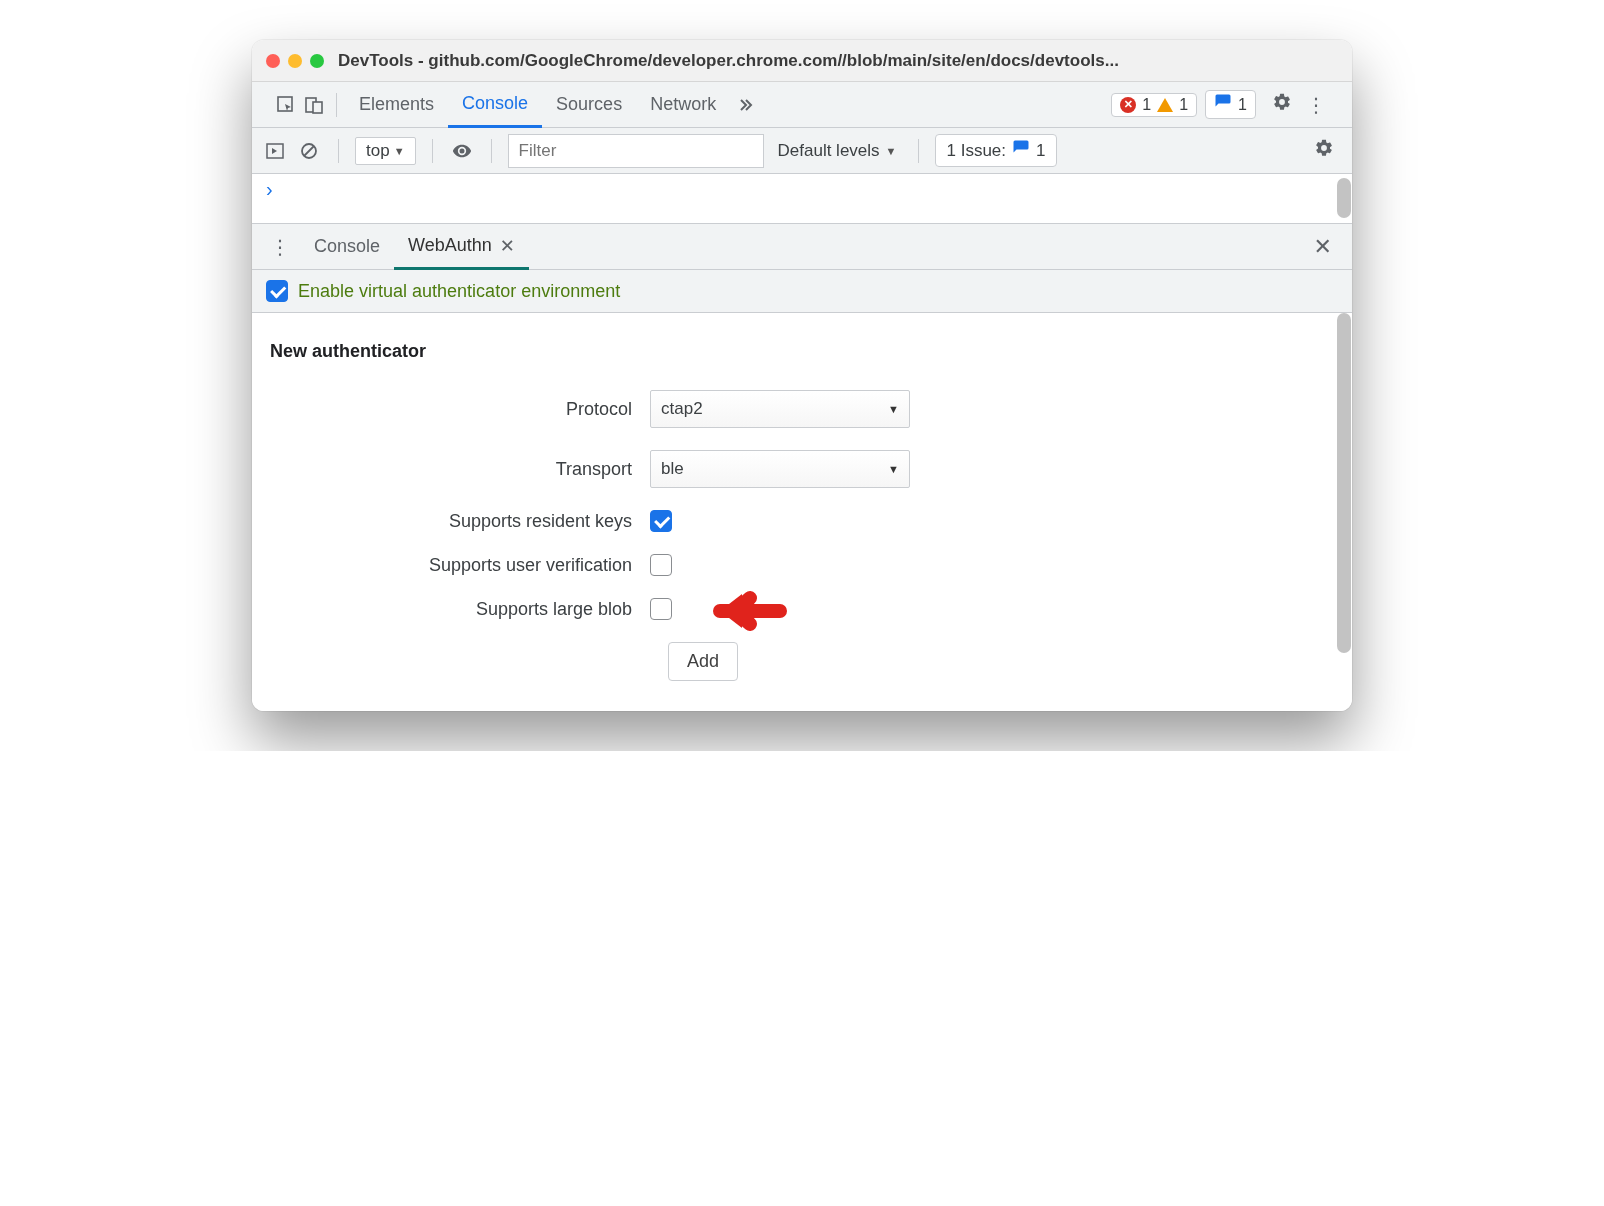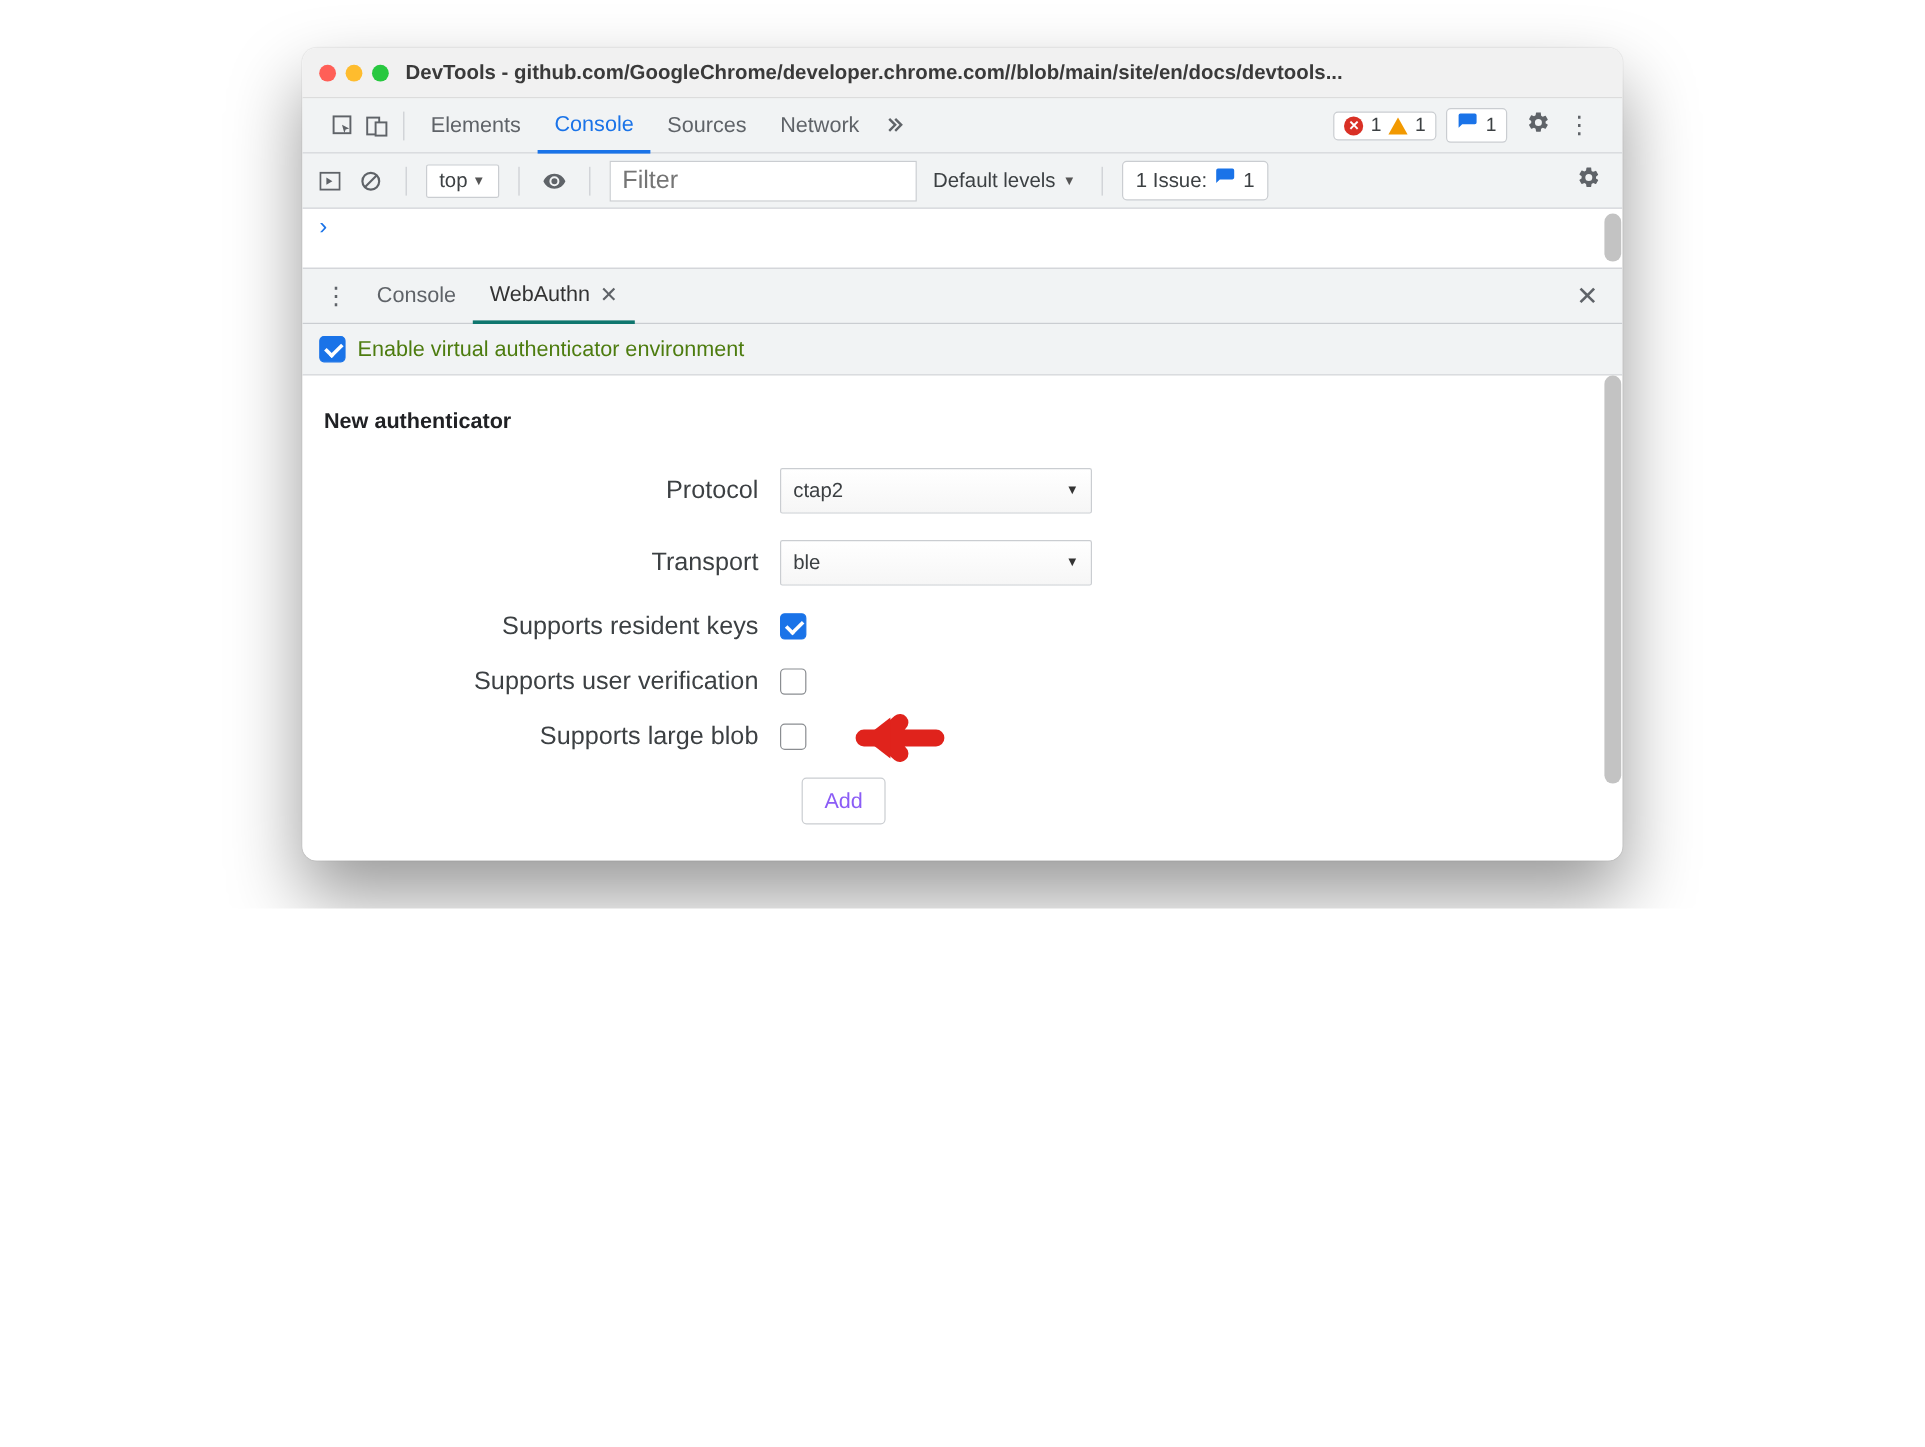--- a/index.html
+++ b/index.html
@@ -60,21 +60,21 @@
   height: 46px;
   background: #f1f3f4;
   border-bottom: 1px solid #cacdd1;
   display:flex;
   align-items:center;
   padding: 0 10px;
   gap: 8px;
 }
 .ctb-ic { width:26px; height:26px; display:flex; align-items:center; justify-content:center; color:#5f6368; cursor:pointer; }
 .ctx-sel { display:flex; align-items:center; gap:4px; border:1px solid #cacdd1; background:#fff; padding:3px 10px; border-radius:2px; color:#3c4043; font-size:17px; cursor:pointer; }
-.filter-input { border:1px solid #cacdd1; background:#fff; padding:6px 10px; font-size:21px; width:256px; height:34px; }
+.filter-input { border:1px solid #cacdd1; background:#fff; padding:6px 10px; font-size:17px; width:256px; height:34px; }
 .levels-sel { display:flex; align-items:center; gap:6px; color:#3c4043; font-size:17px; cursor:pointer; padding:0 6px; }
 .issue-pill { border:1px solid #cacdd1; background:#fff; border-radius:4px; padding:4px 10px; display:flex; align-items:center; gap:6px; font-size:17px; color:#3c4043; cursor:pointer; }
 
 .console-body { height: 50px; background:#fff; border-bottom: 1px solid #cacdd1; position:relative; }
 .console-body .prompt { position:absolute; left:14px; top:4px; color:#1a73e8; font-size:20px; }
 
 .drawer-tabs {
   height: 46px;
   background:#f1f3f4;
   border-bottom: 1px solid #cacdd1;
@@ -99,27 +99,27 @@
   color:#4d7c0f;
 }
 
 .content {
   background:#fff;
   padding: 28px 18px 30px 18px;
   position:relative;
 }
 .section-title { font-size:18px; font-weight:700; color:#202124; margin-bottom:28px; }
 .form-row { display:flex; align-items:center; margin-bottom:22px; }
-.form-label { width:380px; text-align:right; padding-right:18px; font-size:21px; color:#3c4043; }
+.form-label { width:380px; text-align:right; padding-right:18px; font-size:18px; color:#3c4043; }
 .select { border:1px solid #cacdd1; background:linear-gradient(#fff,#f6f6f6); width:260px; height:38px; padding:0 10px; font-size:17px; color:#3c4043; display:flex; align-items:center; justify-content:space-between; cursor:pointer; border-radius:2px; }
 .select .tri { font-size:11px; color:#333; }
 .chk { width:22px; height:22px; border:1.5px solid #8a8d91; border-radius:4px; background:#fff; display:inline-flex; align-items:center; justify-content:center; cursor:pointer; }
 .chk.checked { background:#1a73e8; border-color:#1a73e8; }
 .chk.checked::after { content:""; width:6px; height:11px; border:solid #fff; border-width:0 3px 3px 0; transform: rotate(45deg) translateY(-1px); }
-.add-btn { margin-left:398px; border:1px solid #cacdd1; background:#fff; color:#8b5cf6; font-size:18px; padding:8px 18px; border-radius:4px; cursor:pointer; }
+.add-btn { margin-left:398px; border:1px solid #cacdd1; background:#fff; color:#404040; font-size:18px; padding:8px 18px; border-radius:4px; cursor:pointer; }
 
 .scrollbar-thumb { position:absolute; right:1px; top:6px; width:14px; height:300px; background:#c3c3c3; border-radius:7px; }
 .scrollbar-thumb2 { position:absolute; right:1px; width:14px; height:200px; background:#c3c3c3; border-radius:7px; top:0; }
 
 .arrow-annot {
   position:absolute;
   color:#e0231c;
   pointer-events:none;
 }
 .caret { font-size:11px; color:#555; }

